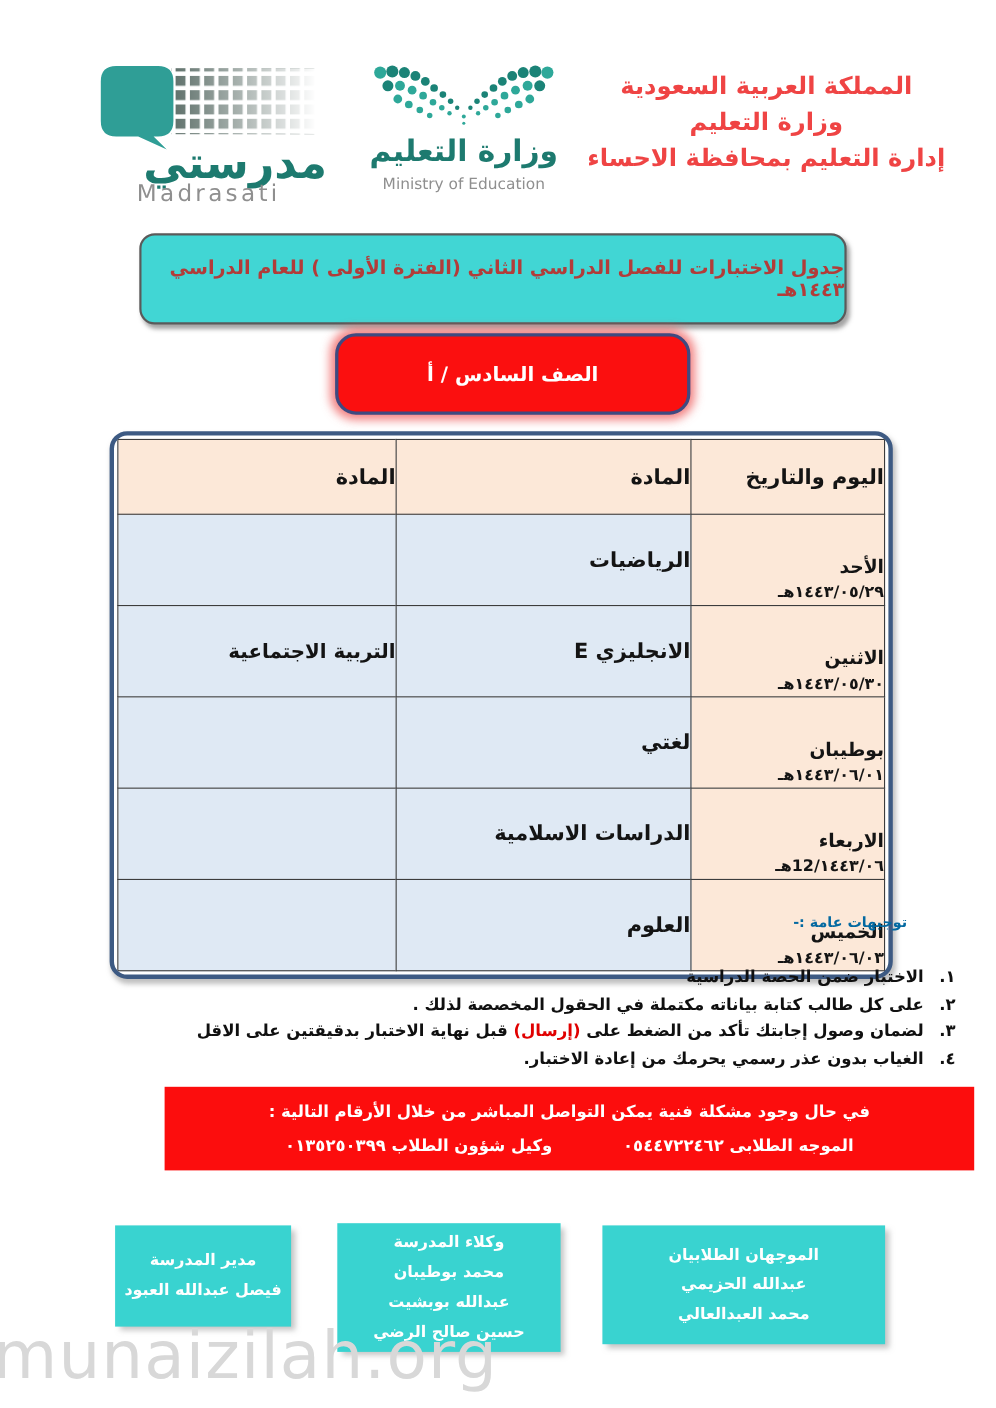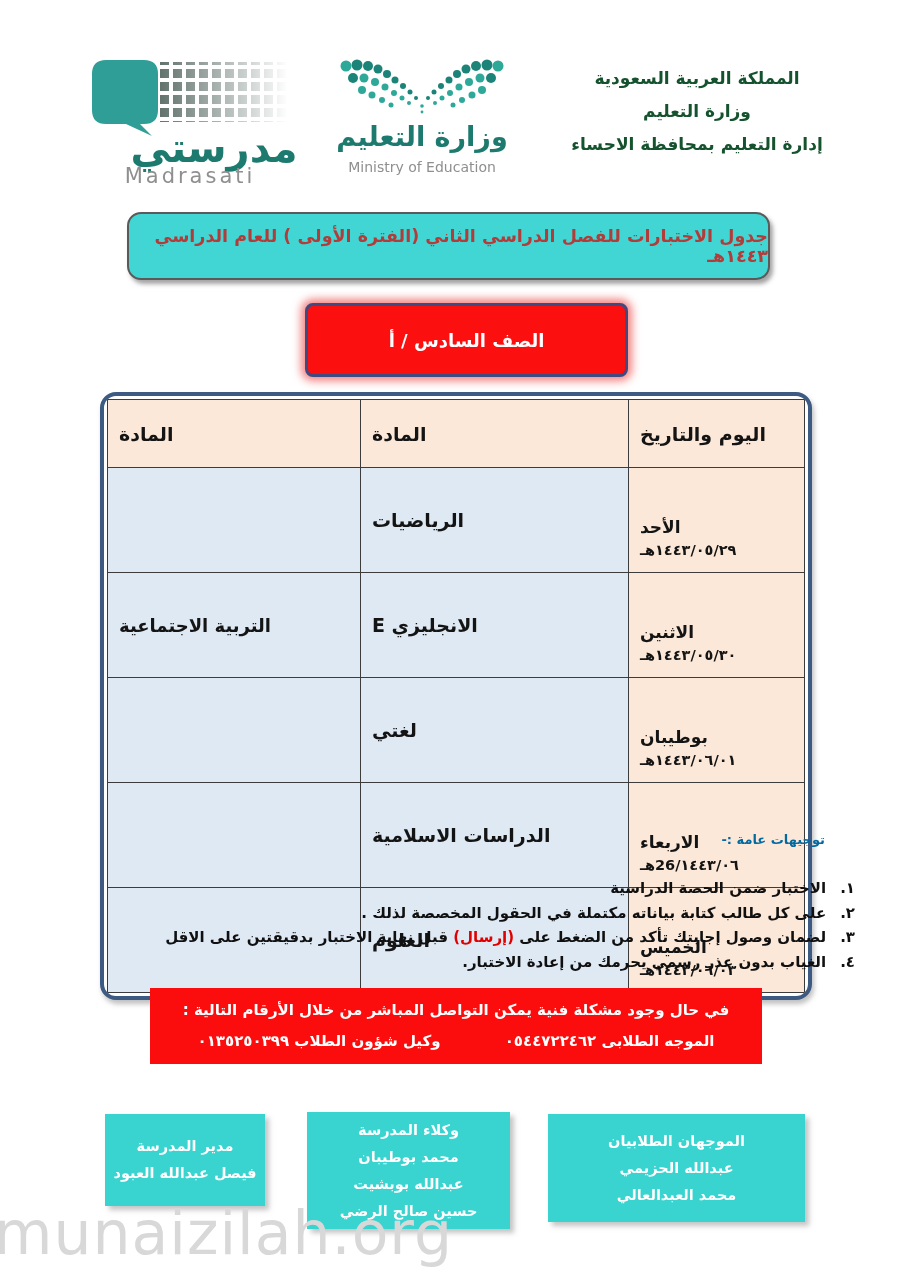--- a/index.html
+++ b/index.html
@@ -7,73 +7,73 @@
   .page {
     position: relative; width: 905px; height: 1280px; margin: 0 auto;
     background: #ffffff; overflow: hidden; direction: rtl;
   }
   
   .logo-box { position: absolute; direction: ltr; }
   .madrasati { left: 82px; top: 56px; width: 215px; height: 132px; }
   .ministry  { left: 322px; top: 54px; width: 200px; height: 134px; }
   .org-block {
     position: absolute; top: 62px; right: 32px; width: 352px;
-    text-align: center; font-weight: bold; font-size: 17px;
-    color: #14532d; line-height: 33px;
+    text-align: center; font-weight: bold; font-size: 22px;
+    color: #ef4444; line-height: 33px;
   }
   
   .title-banner {
-    position: absolute; left: 127px; top: 212px; width: 643px; height: 68px;
+    position: absolute; left: 127px; top: 212px; width: 643px; height: 83px;
     background: #41d6d4; border: 2px solid #5a5a5a; border-radius: 14px;
     box-shadow: 3px 4px 4px rgba(90,90,90,.55);
     display: flex; align-items: center; justify-content: center;
     color: #b23c39; font-weight: bold; font-size: 17.5px;
   }
   .class-banner {
     position: absolute; left: 305px; top: 303px; width: 323px; height: 74px;
-    background: #fb0f0f; border: 3px solid #3f4a80; border-radius: 8px;
+    background: #fb0f0f; border: 3px solid #3f4a80; border-radius: 19px;
     box-shadow: 0 0 9px 4px rgba(238,90,90,.75);
     display: flex; align-items: center; justify-content: center;
     color: #ffffff; font-weight: bold; font-size: 18px;
   }
   
   .table-wrap {
     position: absolute; left: 100px; top: 392px; width: 712px;
     border: 4px solid #3d5a83; border-radius: 16px; background: #ffffff;
     padding: 3px; overflow: hidden; box-shadow: 2px 4px 5px rgba(130,130,130,.5);
   }
   table { width: 100%; border-collapse: collapse; table-layout: fixed; }
   th, td {
-    border: 1.4px solid #3c3c3c; text-align: left; vertical-align: middle;
-    font-weight: bold; color: #141414; padding: 11px;
+    border: 1.4px solid #3c3c3c; text-align: right; vertical-align: middle;
+    font-weight: bold; color: #141414; padding: 0;
   }
   tr.head-row { height: 68px; }
   tr.data-row { height: 69px; }
   th { background: #fce8d8; font-size: 19px; }
   td.day-cell { background: #fce8d8; }
   td.subj-cell { background: #dfe9f4; font-size: 19px; }
   .day-name { display: block; font-size: 17px; line-height: 24px; margin-top: 36px; }
   .day-date { display: block; font-size: 14.5px; line-height: 22px; }
   
   .directives-heading {
     position: absolute; right: 80px; top: 832px;
     color: #0369a1; font-weight: bold; font-size: 13px;
     text-underline-offset: 4px;
     text-decoration-thickness: 2px;
   }
   .directives-list {
-    position: absolute; right: 50px; top: 876px; width: 700px;
+    position: absolute; right: 36px; top: 876px; width: 700px;
     text-align: right; font-size: 15px; font-weight: bold;
     color: #101010; line-height: 24.5px; list-style: none;
   }
   .directives-list .num { display: inline-block; margin-left: 14px; }
   .red-word { color: #e00000; }
   
   .contact-box {
-    position: absolute; left: 150px; top: 988px; width: 612px; height: 76px;
+    position: absolute; left: 150px; top: 988px; width: 736px; height: 76px;
     background: #fc0d0d; color: #ffffff; font-weight: bold; font-size: 15px;
     display: flex; flex-direction: column; align-items: center; justify-content: center;
     text-align: center; line-height: 31px;
   }
   .contact-line2 span + span { margin-right: 59px; text-align: center; }
   
   .footer-box {
     position: absolute; background: #39d3d0; color: #ffffff;
     font-weight: bold; font-size: 14.5px; line-height: 27px;
     display: flex; flex-direction: column; align-items: center; justify-content: center;
@@ -216,21 +216,21 @@
         <td class="day-cell">
           <span class="day-name">بوطيبان</span>
           <span class="day-date">١٤٤٣/٠٦/٠١هـ</span>
         </td>
         <td class="subj-cell">لغتي</td>
         <td class="subj-cell"></td>
       </tr>
       <tr class="data-row">
         <td class="day-cell">
           <span class="day-name">الاربعاء</span>
-          <span class="day-date">١٤٤٣/٠٦/26هـ</span>
+          <span class="day-date">١٤٤٣/٠٦/12هـ</span>
         </td>
         <td class="subj-cell">الدراسات الاسلامية</td>
         <td class="subj-cell"></td>
       </tr>
       <tr class="data-row">
         <td class="day-cell">
           <span class="day-name">الخميس</span>
           <span class="day-date">١٤٤٣/٠٦/٠٣هـ</span>
         </td>
         <td class="subj-cell">العلوم</td>

